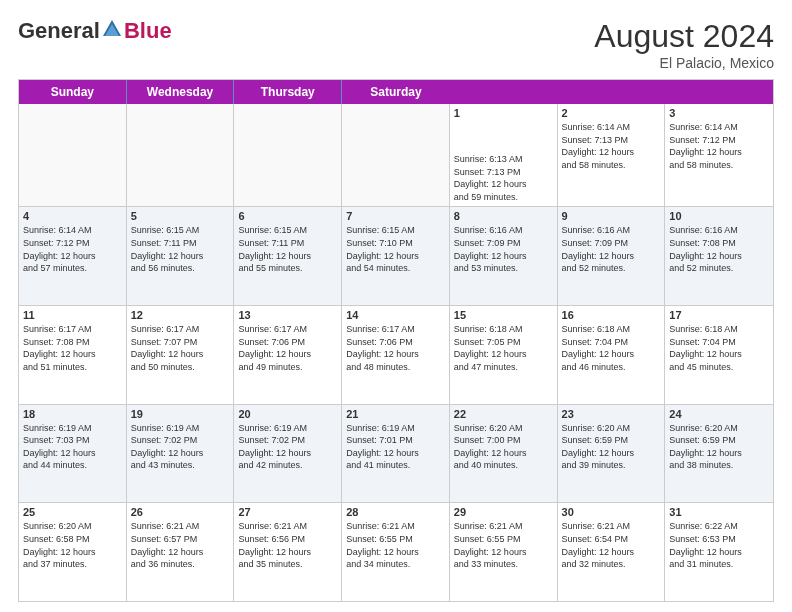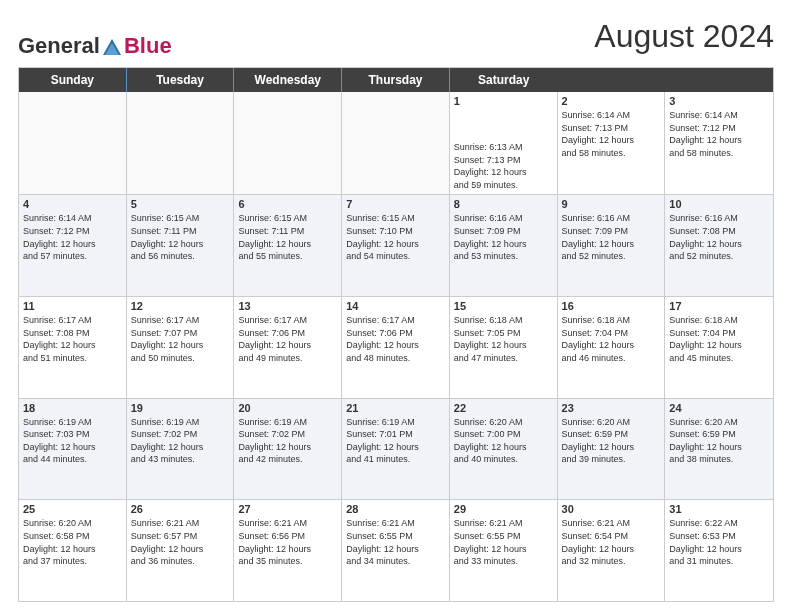--- a/index.html
+++ b/index.html
@@ -42,21 +42,21 @@
     }
     .calendar {
       flex: 1;
       display: flex;
       flex-direction: column;
       border: 1px solid #ccc;
     }
     .cal-header {
       display: grid;
       grid-template-columns: repeat(7, 1fr);
-      background: #404040;
+      background: #a21caf;
     }
     .cal-header-cell {
       color: #fff;
       font-size: 12px;
       font-weight: bold;
       padding: 5px 4px;
       text-align: center;
       border-right: 1px solid #5a8fc0;
     }
     .cal-header-cell:last-child {
@@ -105,38 +105,38 @@
       line-height: 1.4;
       color: #333;
     }
   </style>
 </head>
 <body>
 
 <div class="page">
   <div class="header">
     <div class="logo">
-      <div style="display:flex;align-items:flex-end;margin-top:15px;">
+      <div style="display:flex;align-items:flex-start;">
         <span style="font-size:22px;font-weight:bold;color:#333;">General</span>
         <svg width="22" height="22" viewBox="0 0 22 22" style="margin:0 1px;">
           <polygon points="11,2 20,18 2,18" fill="#2e6da4"></polygon>
           <polygon points="11,6 18,18 4,18" fill="#5a9fd4"></polygon>
         </svg>
         <span style="font-size:22px;font-weight:bold;color:#be185d;">Blue</span>
       </div>
     </div>
     <div class="title-block">
       <div class="month-year">August 2024</div>
+      <div class="location">El Palacio, Mexico</div>
     </div>
   </div>
 
   <div class="calendar">
     <div class="cal-header">
     <div class="cal-header-cell">Sunday</div>
-        <div class="cal-header-cell">Tuesday</div>
         <div class="cal-header-cell">Wednesday</div>
         <div class="cal-header-cell">Thursday</div>
         <div class="cal-header-cell">Saturday</div>
       </div>
     <div class="cal-body">
     <div class="cal-row">
           <div class="cal-cell empty"></div>
           <div class="cal-cell empty"></div>
           <div class="cal-cell empty"></div>
           <div class="cal-cell empty"></div>

